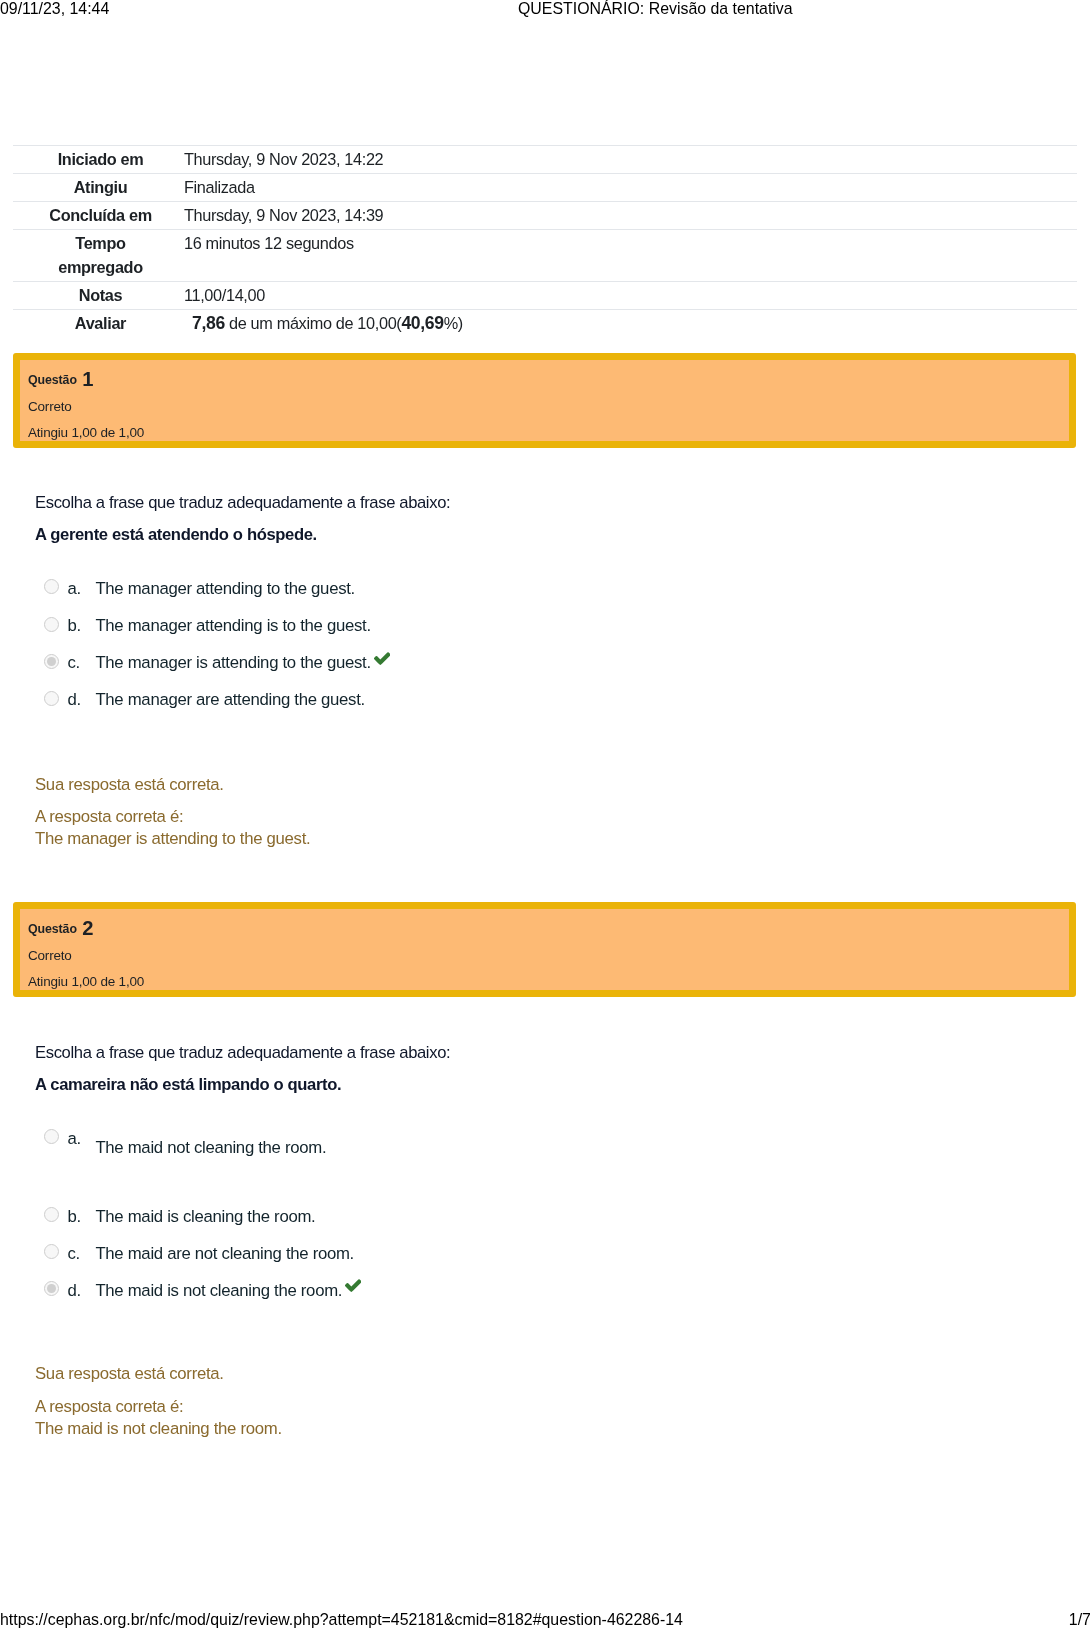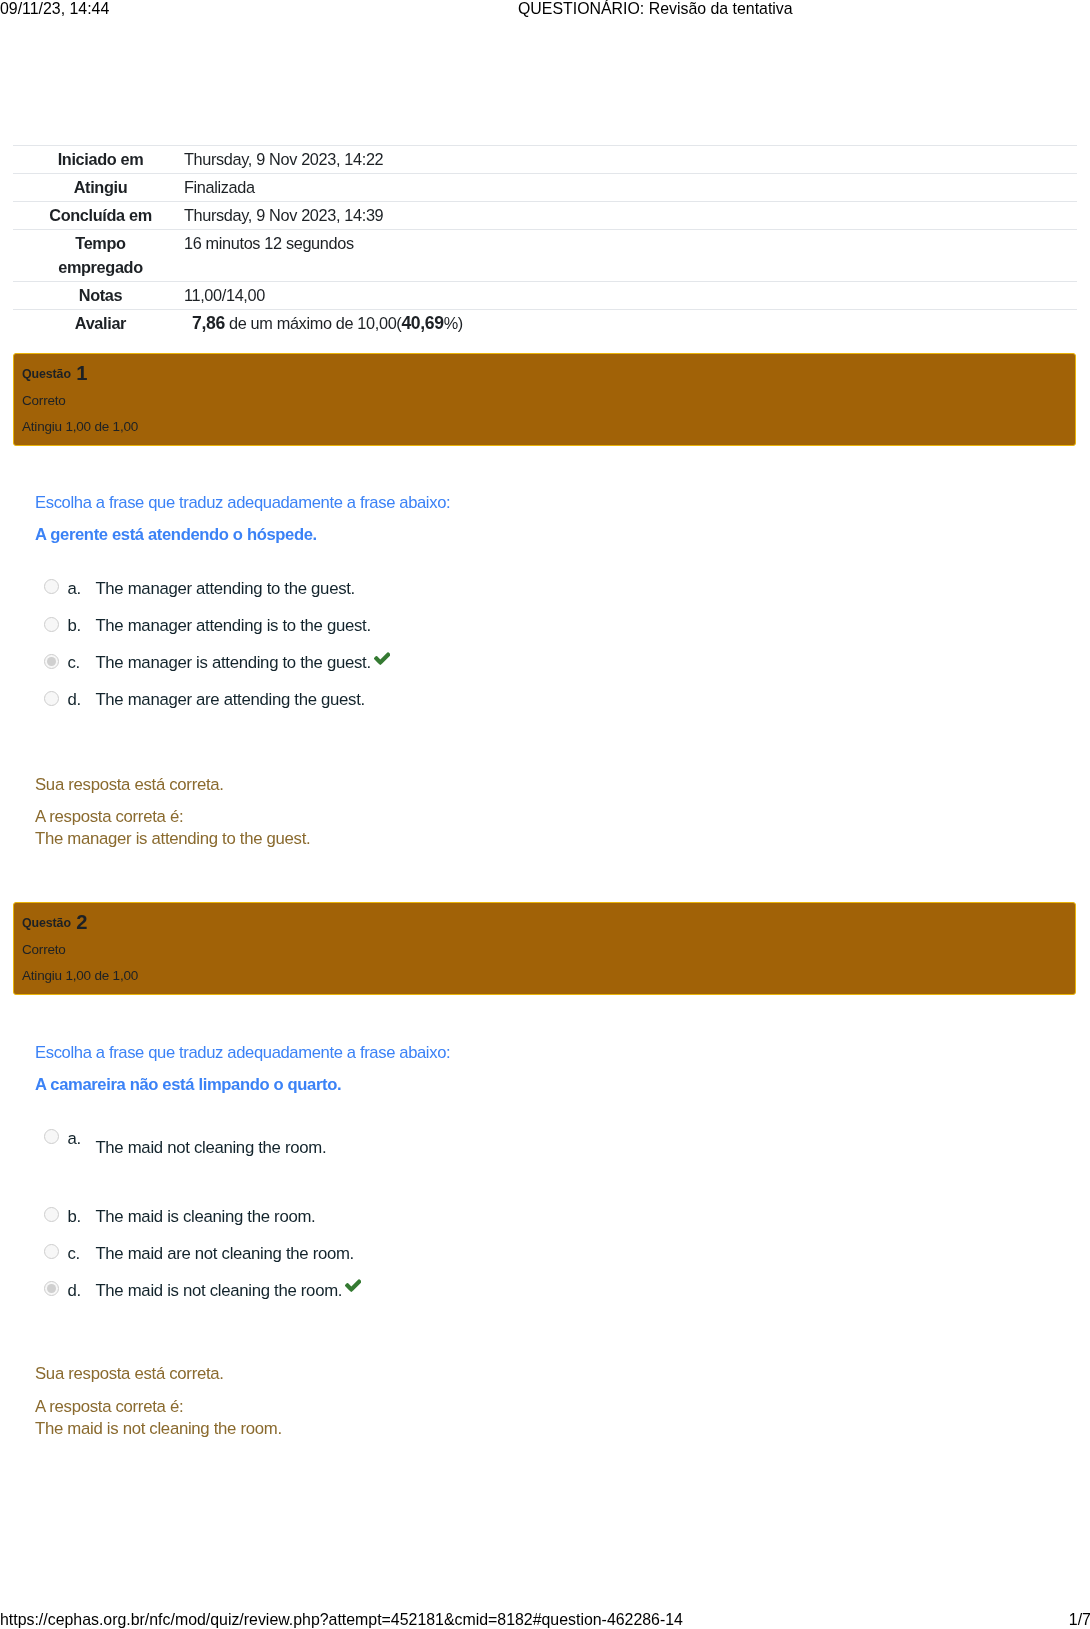--- a/index.html
+++ b/index.html
@@ -44,33 +44,33 @@
   .summary th {
     width:161px; padding-left:22px; text-align:center; font-weight:700; color:#1d2125;
   }
   .summary td { text-align:left; padding-left:10px; }
   .summary .gradeval { font-weight:700; font-size:17.6px;margin-left:8px; }
   .summary .pctval   { font-weight:700; font-size:17.6px; }
 
   
   .que { position:absolute; left:13px; width:1063px; }
   .info {
-    border:1px solid #eab308; border-radius:3px;
-    background:#a16207;
-    padding:10px 9px 11px 8px;
+    border:7px solid #eab308; border-radius:3px;
+    background:#fdba74;
+    padding:10px 9px 1px 8px;
     font-size:13.5px; letter-spacing:-0.2px;
   }
   .info .no { margin:0 0 11px 0; line-height:15px; font-weight:700; font-size:12.4px; letter-spacing:-0.1px; }
   .info .no .qno { font-size:20.2px; margin-left:2px; font-weight:700; letter-spacing:-0.2px; position:relative; top:2px; }
   .info .state { margin:0 0 11px 0; line-height:15px; }
   .info .grade { margin:0; line-height:15px; }
 
   
   .content { position:absolute; left:35px; }
-  .qtext   { color:#3b82f6; font-size:16.6px; letter-spacing:-0.36px; line-height:22px; }
+  .qtext   { color:#0f172a; font-size:16.6px; letter-spacing:-0.36px; line-height:22px; }
   .qtext p { margin:0; }
   .qtext p.strong { font-weight:700; margin-top:10.2px; }
 
   .answer { position:relative; margin:0; padding:0; list-style:none; }
   .answer .option { position:absolute; left:0; width:1000px; height:24px; }
   .radio {
     position:absolute; left:8.7px; top:-1.8px;
     width:15px; height:15px; border-radius:50%;
     border:1px solid #cdcdcd; background:#f7f7f7;
   }

